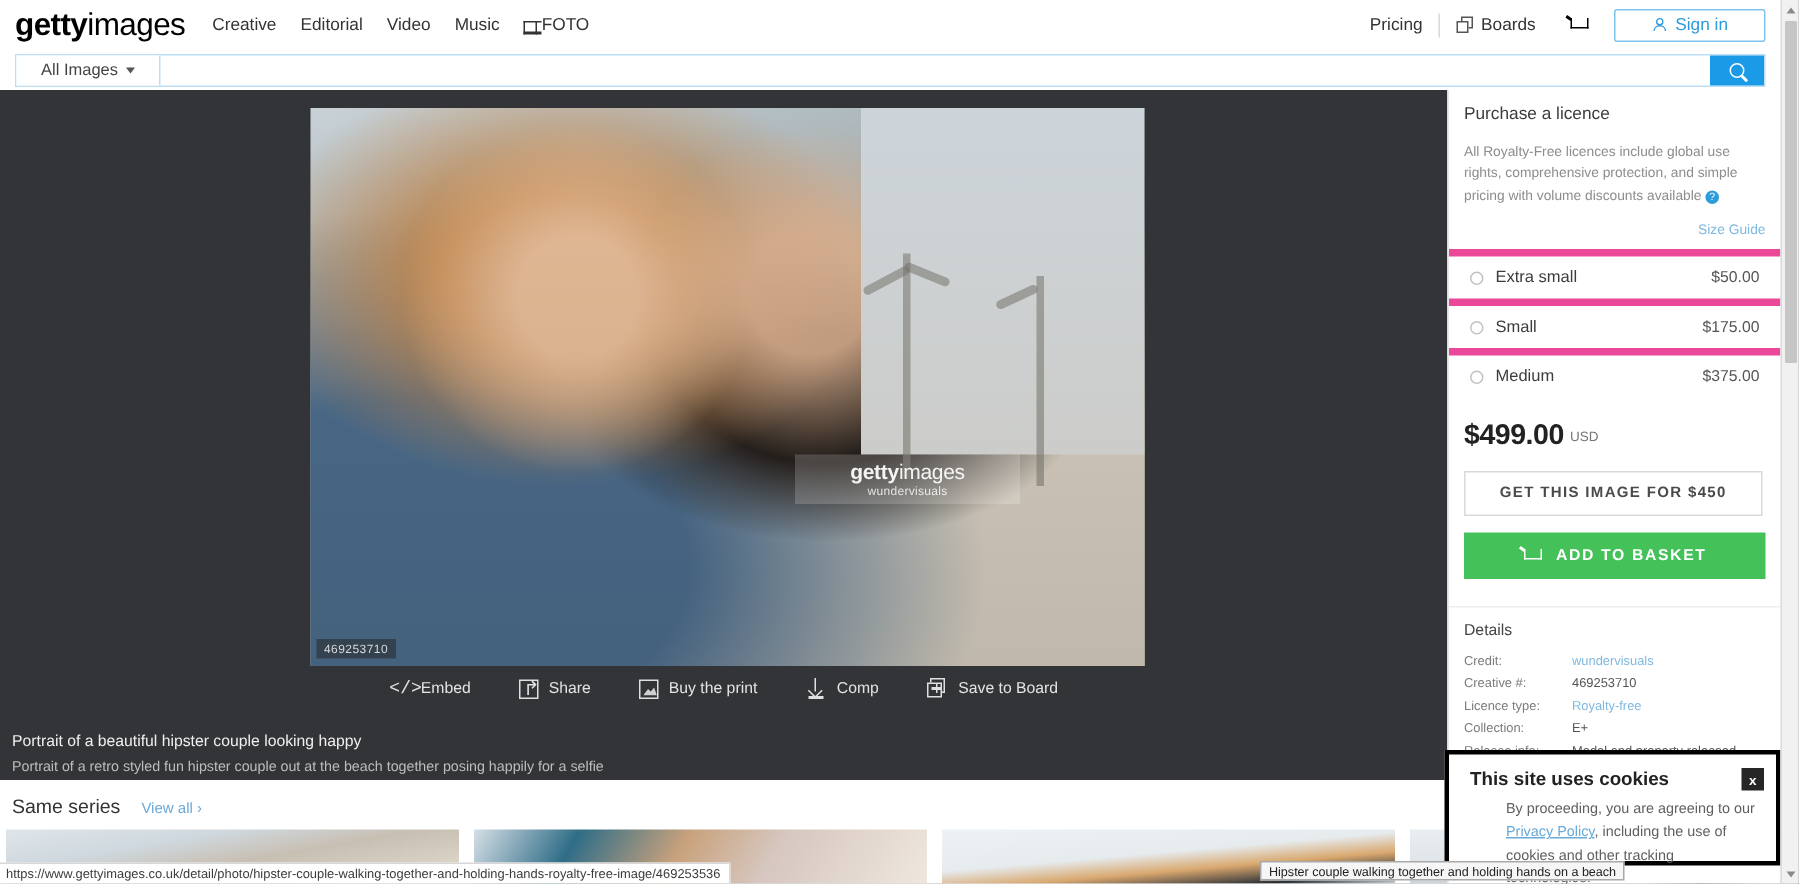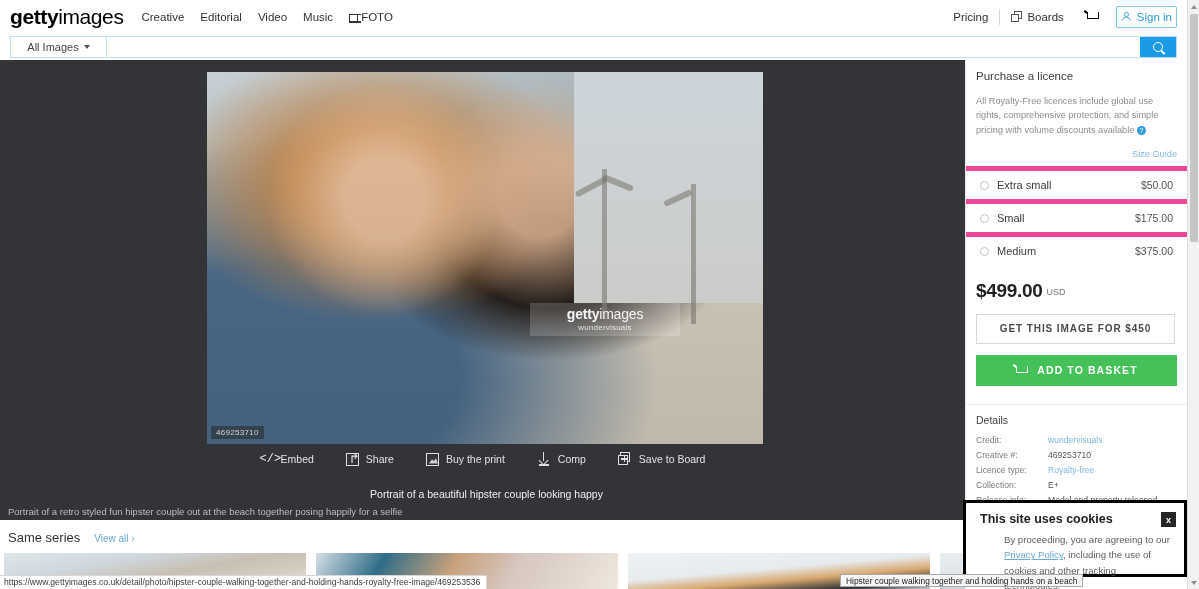--- a/index.html
+++ b/index.html
@@ -33,21 +33,21 @@
   .foto-br::before { top: 0; }
   .foto-br::after { bottom: 0; }
 
   .nav-right { margin-left: auto; display: flex; align-items: center; gap: 0px; padding-right: 10px;}
   .nav-right > * { font-size: 11.5px; color: #333; text-decoration: none; }
   .nr-item { padding: 0 11px; display:flex; align-items:center; gap:5px; white-space: nowrap;}
   .nr-divider { width: 1px; height: 16px; background: #d8d8d8; }
   .signin-btn {
     display: flex; align-items: center; gap: 5px;
     border: 1px solid #7fc4ef; color: #2d9cdb;
-    padding: 4px 4px; border-radius: 2px; font-size: 11.5px; margin-left: 6px;
+    padding: 4px 24px; border-radius: 2px; font-size: 11.5px; margin-left: 6px;
   }
   .boards-icon { position: relative; display:inline-block; width: 11px; height: 11px;}
   .boards-icon i { position:absolute; border: 1.3px solid #555; width: 8px; height: 8px; }
   .boards-icon i:nth-child(1){ left: 3px; top: 0px; }
   .boards-icon i:nth-child(2){ left: 0px; top: 3px; background:#fff; }
 
   
   .searchbar {
     position: absolute; top: 36px; left: 10px; width: 1167px; height: 22px;
     display: flex; border: 1px solid #bcdff5; background:#fff;
@@ -125,21 +125,21 @@
   .ic-plus-v{left:5.7px;top:4px;width:1.4px;height:6px;}
   .ic-plus-h{left:3px;top:6.3px;width:7px;height:1.4px;}
   .ic-board2{position:absolute;left:2.5px;top:0;width:10px;height:10px;border:1.3px solid #e0e0e0;}
   .ic-board1{position:absolute;left:0.5px;top:2.5px;width:10px;height:10px;border:1.3px solid #e0e0e0;background:#333437;}
 
   
   .caption {
     position:absolute; top: 480px; left: 0; width: 965px; height: 40px; background: #333437;
     padding: 8px 0 0 8px;
   }
-  .cap-title { font-size: 10.5px; color: #efefef; text-align: center; }
+  .cap-title { font-size: 10.5px; color: #efefef; }
   .cap-sub { font-size: 9.5px; color: #bdbdbd; margin-top: 6px; }
 
   
   .series {
     position: absolute; top: 520px; left: 0; width: 965px; height: 69px; background:#fff;
   }
   .series-head { display:flex; align-items:baseline; gap: 14px; padding: 10px 0 0 8px; }
   .series-title { font-size: 13px; color: #333; }
   .series-viewall { font-size: 10px; color: #6aa9d8; text-decoration:none; }
   .thumbs { position:absolute; top: 553px; left: 4px; display:flex; gap: 10px; }

